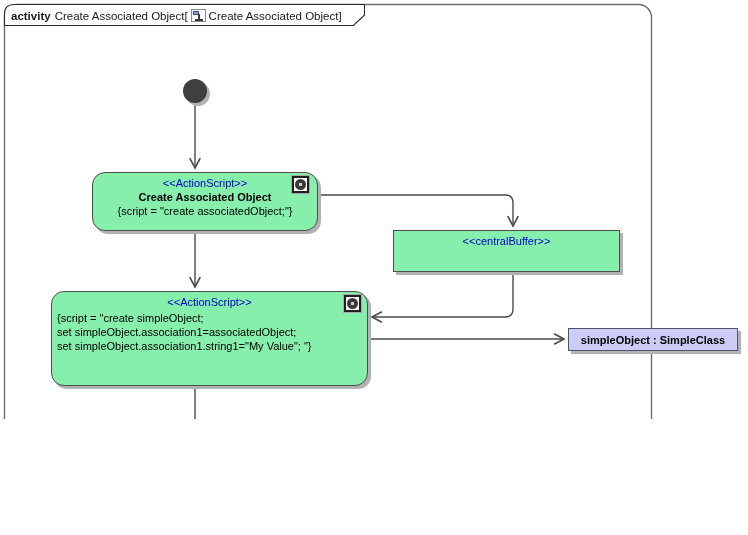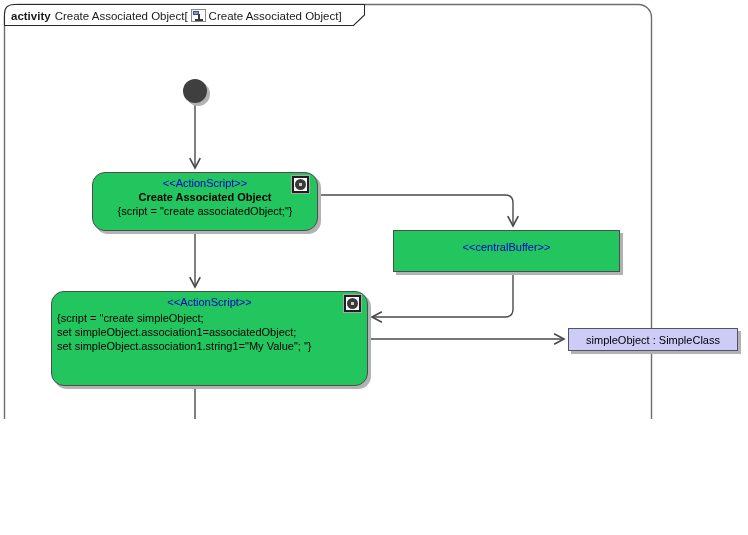--- a/index.html
+++ b/index.html
@@ -53,30 +53,30 @@
   }
   .diagram-icon .di-base {
     position: absolute; left: 3px; top: 9px;
     width: 8px; height: 2px;
     background: #3a3a3a;
   }
   
   .node {
     position: absolute;
     box-sizing: border-box;
-    background: #22c55e;
+    background: #86efac;
     border: 1.5px solid #4d4d4d;
     box-shadow: 3px 3px 0 #b2b2b2;
     display: flex;
     flex-direction: column;
     align-items: center;
     color: #000;
   }
   .action-node { border-radius: 13px; padding-top: 4px; }
-  .buffer-node { border-radius: 0; padding-top: 10px; }
+  .buffer-node { border-radius: 0; padding-top: 4px; }
   .object-node {
     background: #ccccf7;
     border: 1.5px solid #52526e;
     border-radius: 0;
     justify-content: center;
   }
   .stereotype {
     font-size: 11px;
     line-height: 13px;
     color: #0000c8;
@@ -93,21 +93,21 @@
     line-height: 14px;
     text-align: center;
   }
   .script-block {
     align-self: stretch;
     padding: 2px 4px 0 5px;
   }
   .script-block .script-line { text-align: left; }
   .object-name {
     font-size: 11px;
-    font-weight: normal;
+    font-weight: bold;
     text-align: center;
   }
   
   .gear-icon {
     position: absolute;
     width: 17px; height: 17px;
     box-sizing: border-box;
     border: 2px solid #1f1f1f;
     box-shadow: 0 0 0 1px #a8a8a8;
     background: #fafafa;

